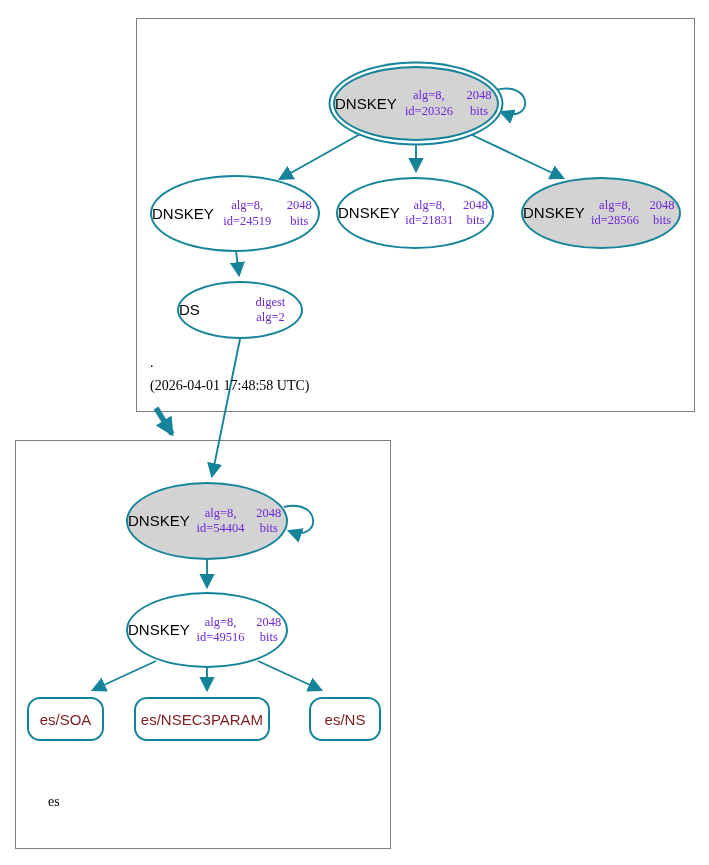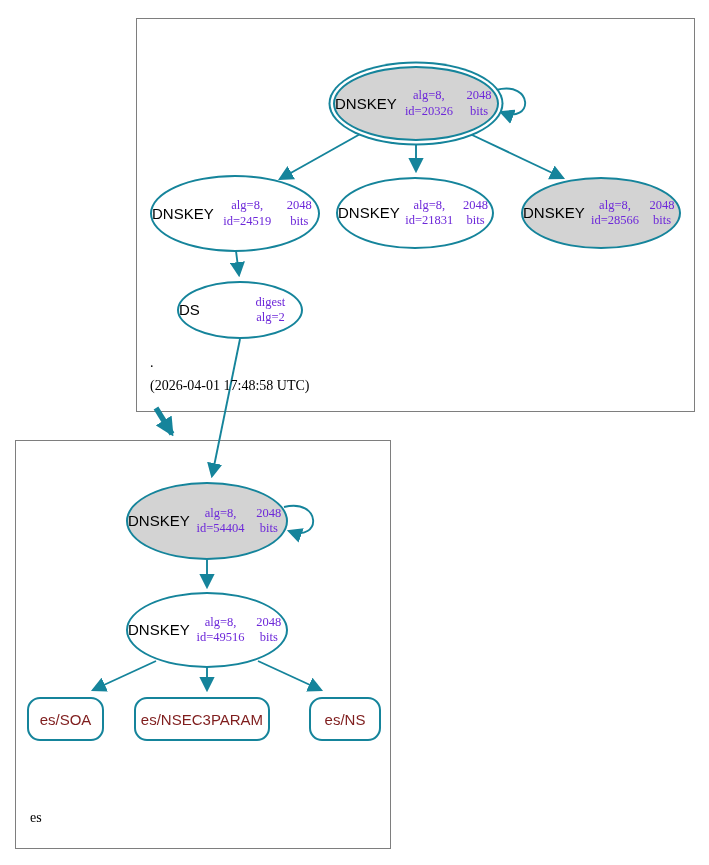--- a/index.html
+++ b/index.html
@@ -124,15 +124,15 @@
   <div class="node rrset" style="left:27px; top:697px; width:77px; height:44px;">
     <div>es/SOA</div>
   </div>
   <div class="node rrset" style="left:134px; top:697px; width:136px; height:44px;">
     <div>es/NSEC3PARAM</div>
   </div>
   <div class="node rrset" style="left:309px; top:697px; width:72px; height:44px;justify-content:center;">
     <div>es/NS</div>
   </div>
 
-  <div class="zone-name" style="left:30px; top:794px;margin-top:16px;">es</div>
+  <div class="zone-name" style="left:48px; top:794px;">es</div>
 
 </div>
 
 </body></html>

